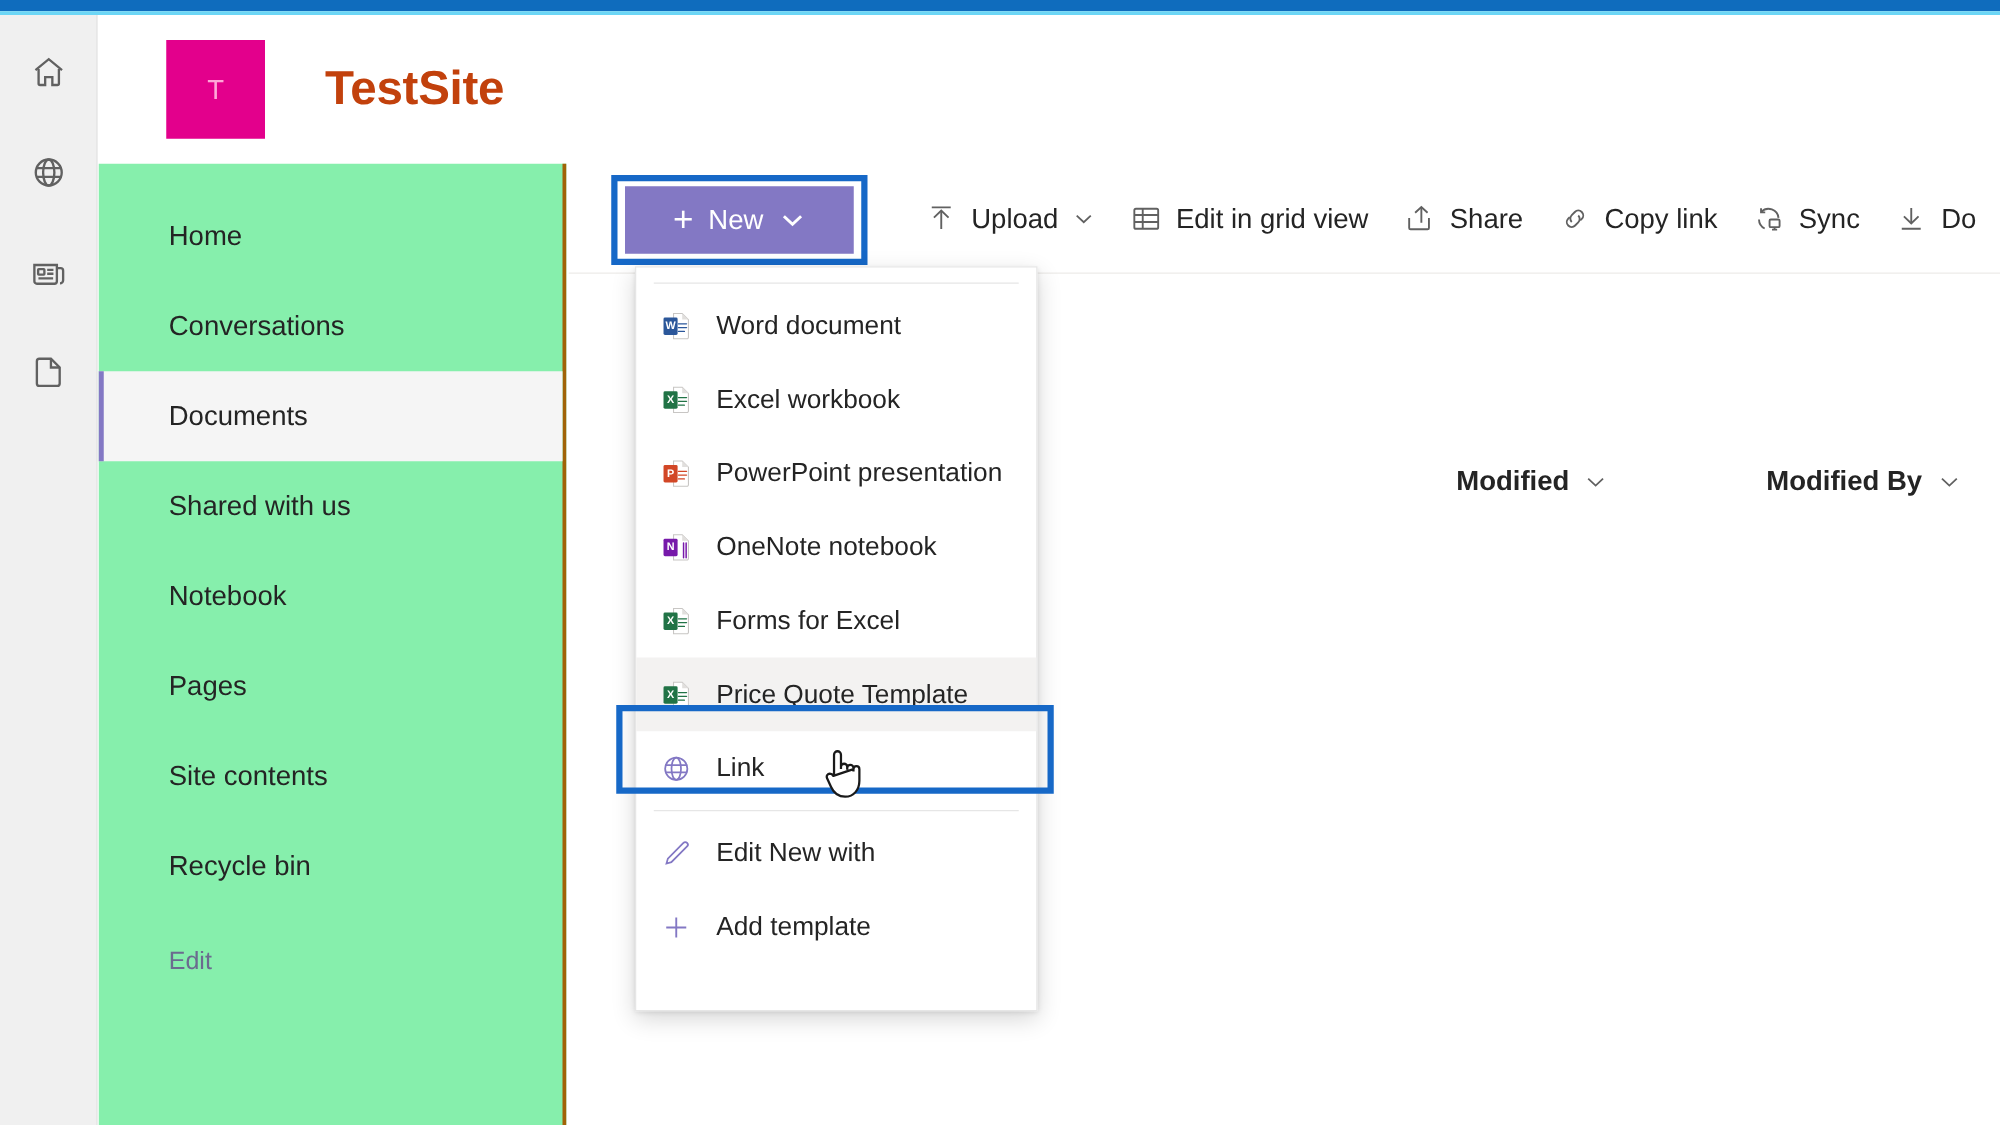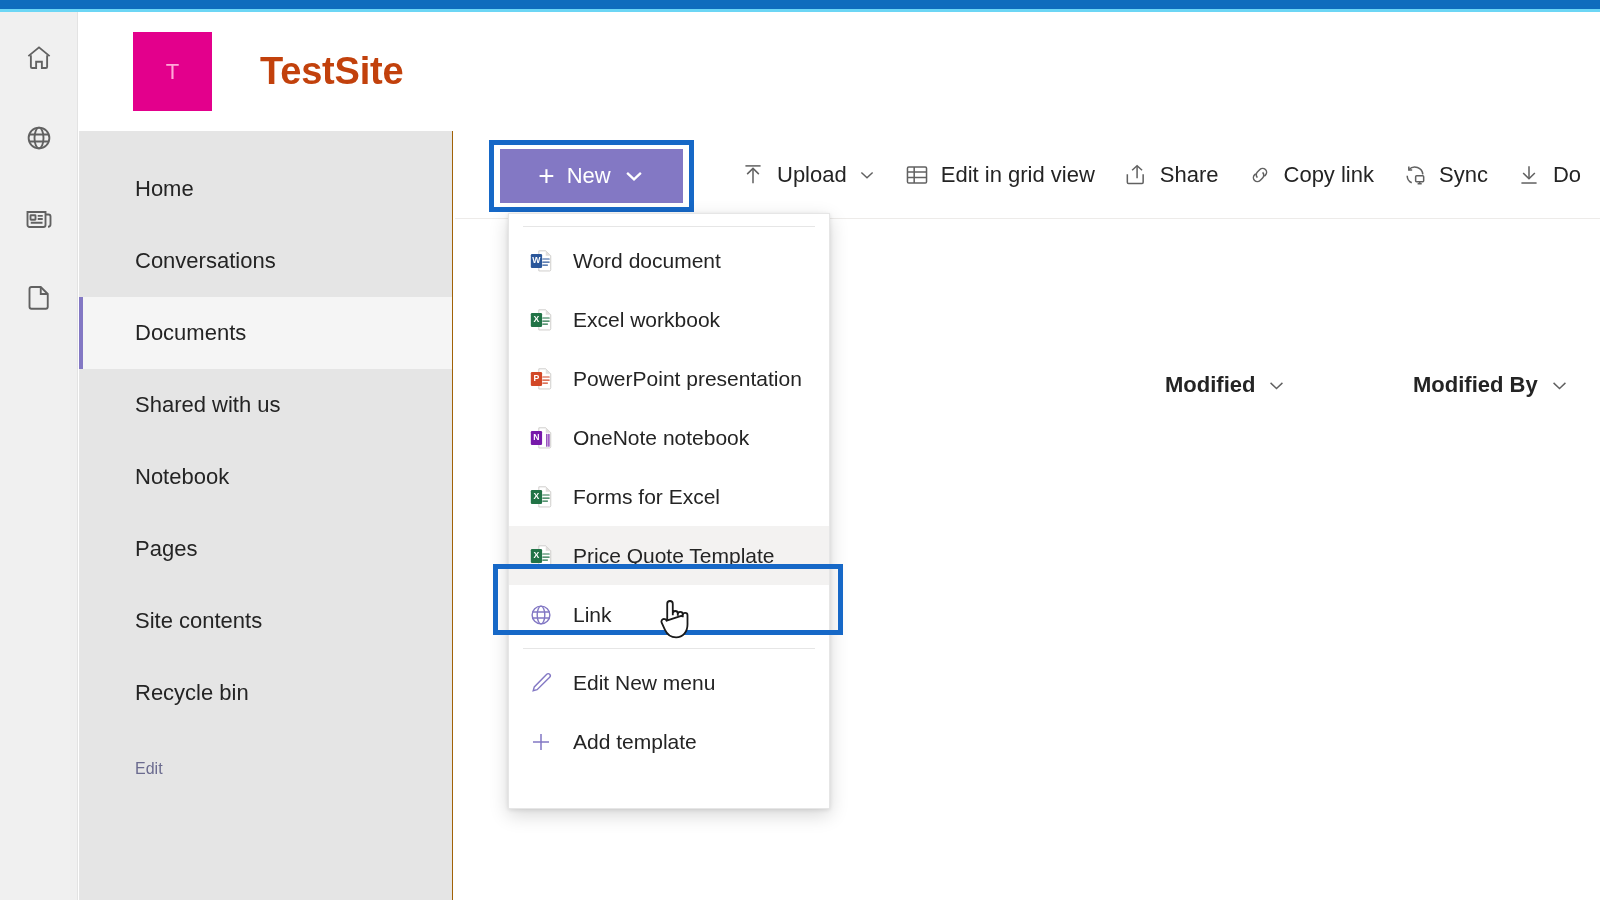--- a/index.html
+++ b/index.html
@@ -83,22 +83,22 @@
     font-weight: 600;
     color: #c2410c;
     letter-spacing: -0.2px;
   }
 
   
   #left-nav {
     position: absolute;
     top: 131px; left: 79px;
     width: 374px; height: 769px;
-    background: #e5e5e5;
-    border-right: 1px solid #a16207;
+    background: #86efac;
+    border-right: 3px solid #a16207;
     padding-top: 22px;
     z-index: 30;
   }
   .nav-item {
     height: 72px;
     display: flex;
     align-items: center;
     padding-left: 56px;
     font-size: 22px;
     color: #242424;
@@ -111,21 +111,21 @@
   }
   .nav-item.active::before {
     content: "";
     position: absolute;
     left: 0; top: 0;
     width: 4px; height: 72px;
     background: #8378c4;
   }
   .nav-item.edit-link {
     color: #6b6b8f;
-    font-size: 16px;
+    font-size: 20px;
     height: 60px;
     margin-top: 10px;
   }
 
   
   #command-bar {
     position: absolute;
     top: 131px; left: 455px;
     width: 1145px; height: 88px;
     background: #ffffff;
@@ -516,21 +516,21 @@
     <span>Link</span>
   </div>
   <div class="menu-sep"></div>
 
   <div class="menu-item">
     <span class="mi-icon">
       <svg width="26" height="26" viewBox="0 0 24 24" fill="none" stroke="#8378c4" stroke-width="1.3">
         <path d="M17.3 3.9a1.9 1.9 0 0 1 2.7 2.7L8.4 18.2l-3.6 1 1-3.6z"></path>
       </svg>
     </span>
-    <span>Edit New menu</span>
+    <span>Edit New with</span>
   </div>
 
   <div class="menu-item">
     <span class="mi-icon">
       <svg width="26" height="26" viewBox="0 0 24 24" fill="none" stroke="#8378c4" stroke-width="1.4">
         <path d="M12 4.6v14.8M4.6 12h14.8"></path>
       </svg>
     </span>
     <span>Add template</span>
   </div>

